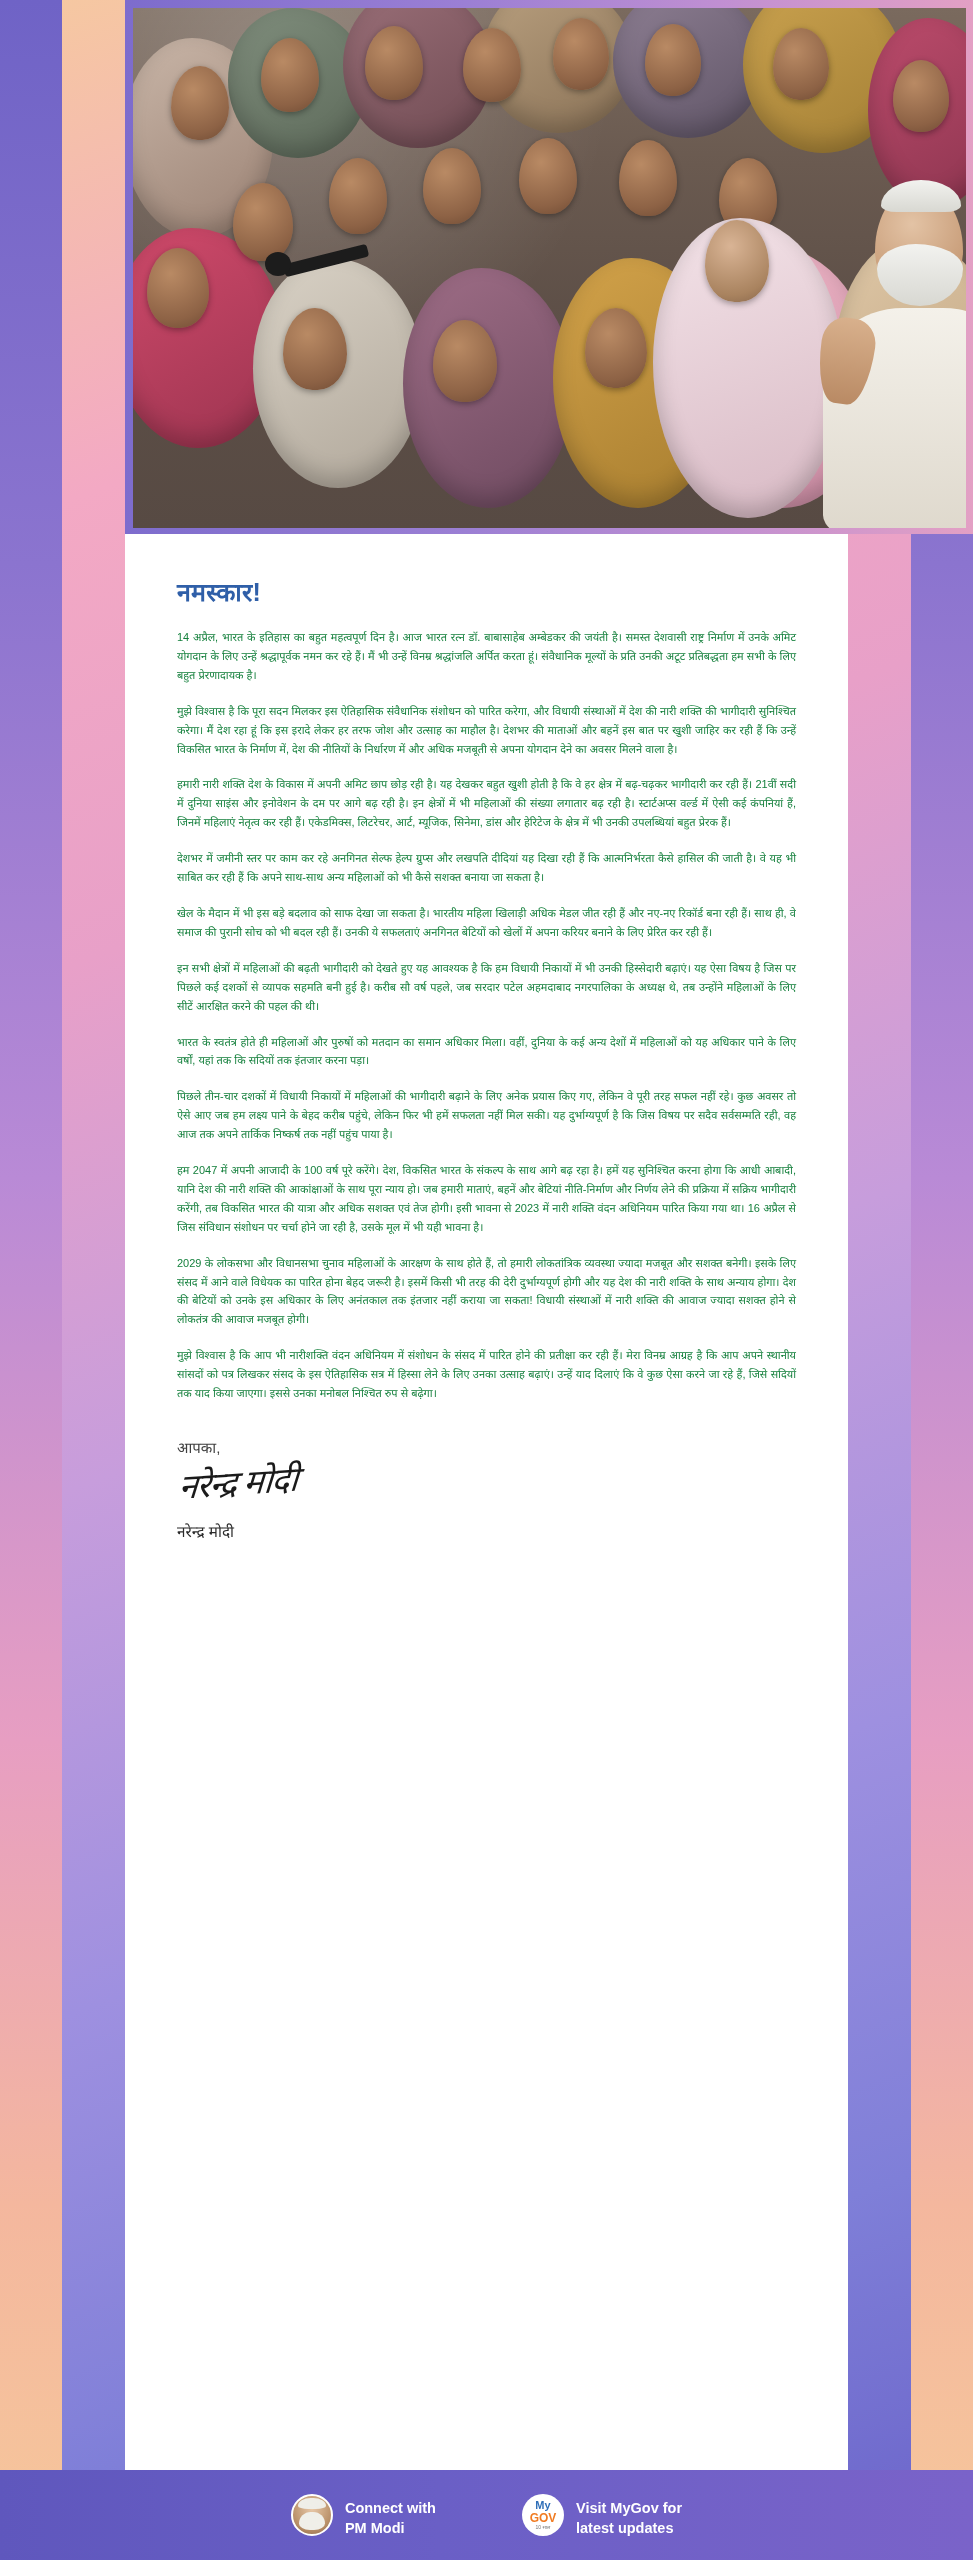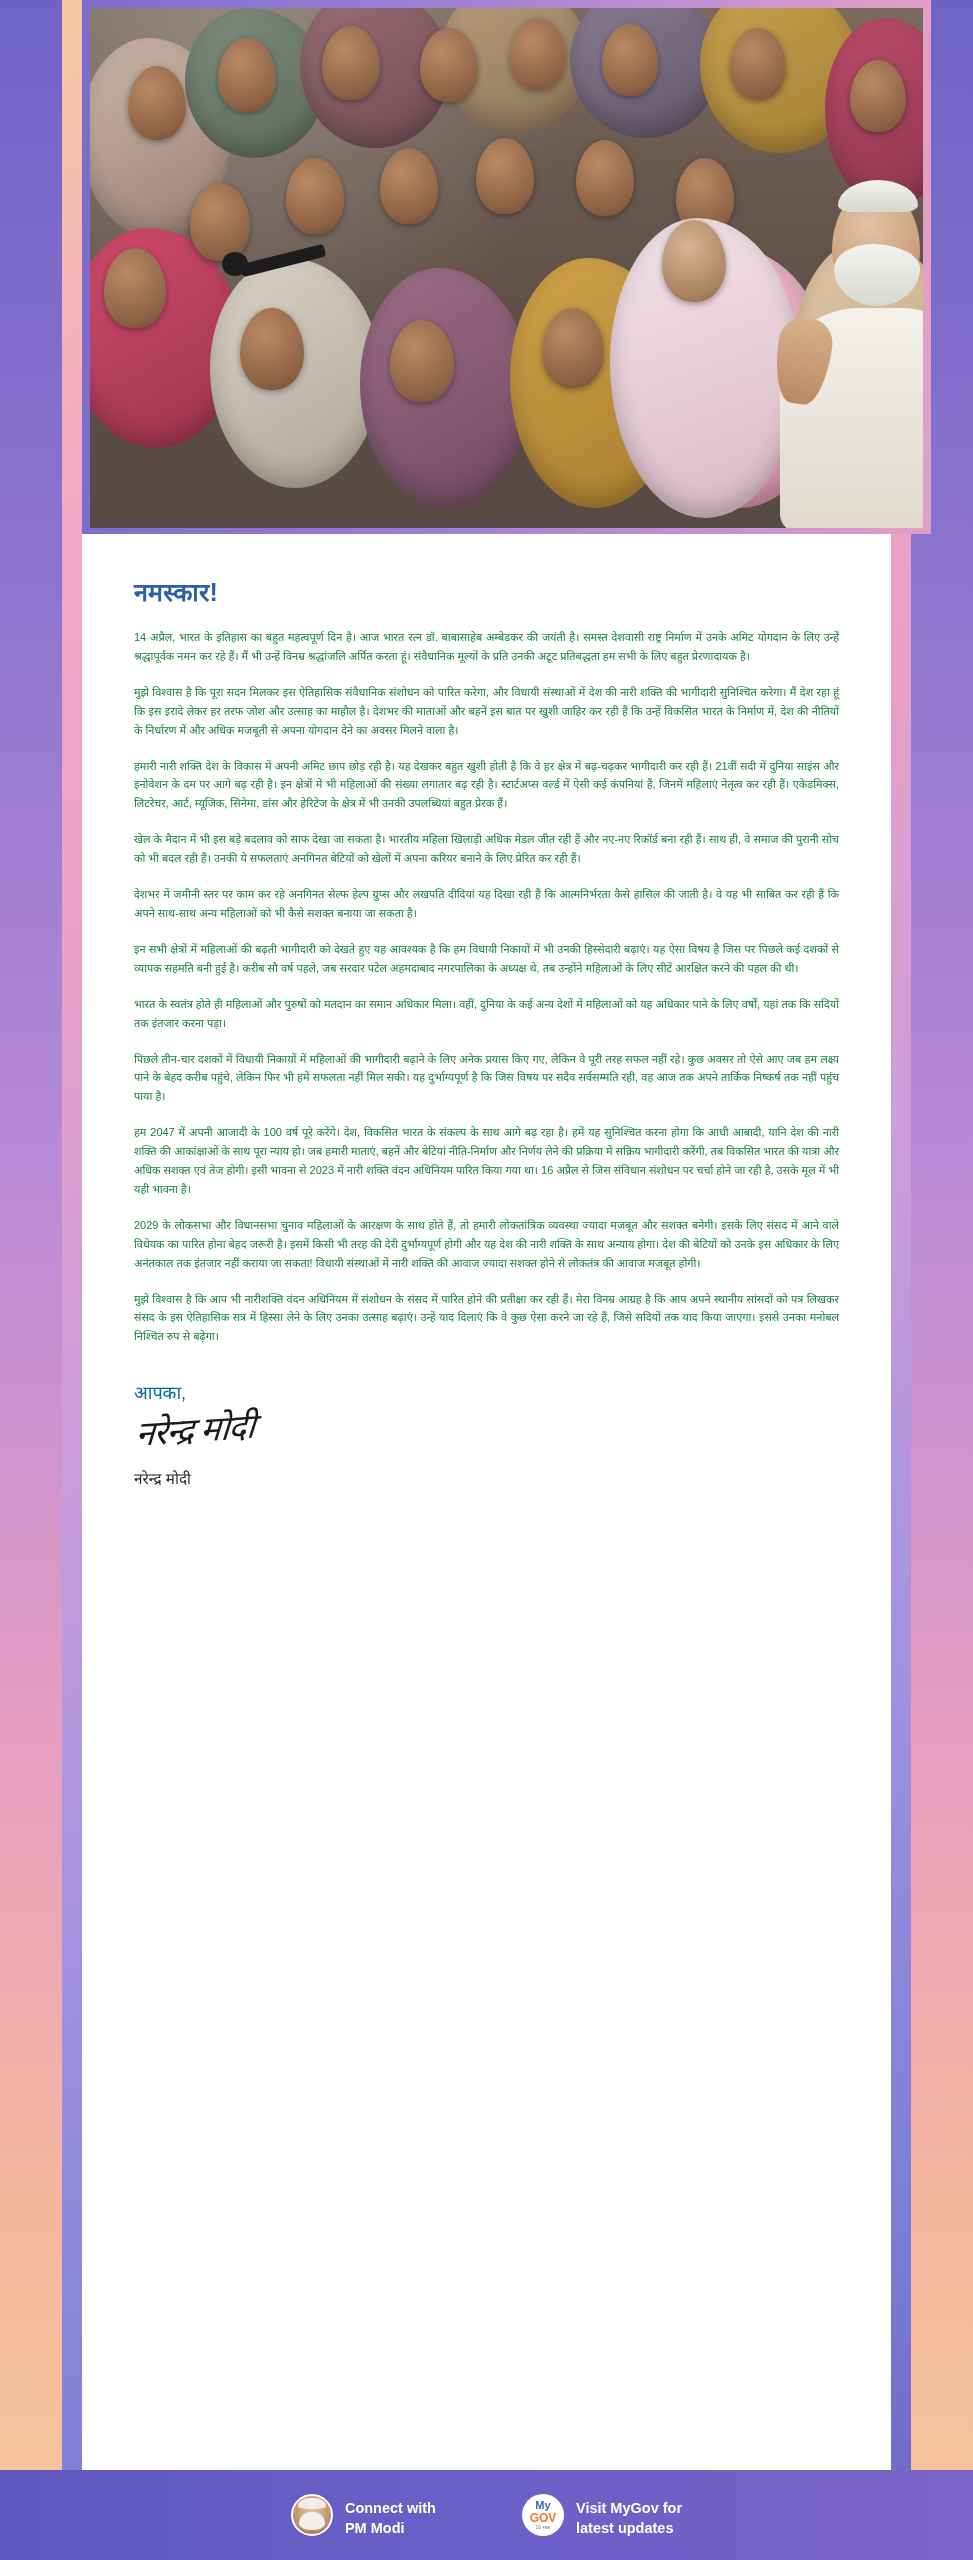--- a/index.html
+++ b/index.html
@@ -30,21 +30,21 @@
     content: "";
     position: absolute;
     right: 0; top: 0; bottom: 0; width: 62px;
     background: linear-gradient(180deg, #6f63c6 0%, #8b74cf 22%, #b98ad6 46%, #e79ec2 68%, #f4b79e 86%, #f6c79b 100%);
   }
 
   .sheet {
     position: relative;
     z-index: 2;
     margin: 0 auto;
-    width: 809px;
+    width: 723px;
     background: #ffffff;
     min-height: 2470px;
     padding-bottom: 10px;
   }
 
   
   .hero-wrap {
     position: relative;
     width: 849px;
     padding: 8px 8px 6px 8px;
@@ -116,22 +116,22 @@
   }
   .letter p {
     color: #15803d;
     font-size: 11px;
     line-height: 1.72;
     text-align: justify;
     margin: 0 0 17px 0;
   }
   .sign-off {
     margin-top: 34px;
-    font-size: 18px;
-    color: #0369a1;
+    font-size: 15px;
+    color: #404040;
   }
   .signature {
     font-family: "Liberation Serif", serif;
     font-size: 34px;
     font-style: italic;
     color: #1a1a1a;
     margin: 6px 0 2px 2px;
     transform: rotate(-4deg) skewX(-8deg);
     transform-origin: left center;
     display: inline-block;
@@ -260,22 +260,22 @@
         <div class="mic" style="left:132px;top:244px;width:26px;height:24px;border-radius:50%;"></div>
       </div>
     </div>
 
     <div class="letter">
       <div class="greeting">नमस्कार!</div>
 
       <p>14 अप्रैल, भारत के इतिहास का बहुत महत्वपूर्ण दिन है। आज भारत रत्न डॉ. बाबासाहेब अम्बेडकर की जयंती है। समस्त देशवासी राष्ट्र निर्माण में उनके अमिट योगदान के लिए उन्हें श्रद्धापूर्वक नमन कर रहे हैं। मैं भी उन्हें विनम्र श्रद्धांजलि अर्पित करता हूं। संवैधानिक मूल्यों के प्रति उनकी अटूट प्रतिबद्धता हम सभी के लिए बहुत प्रेरणादायक है।</p>
       <p>मुझे विश्वास है कि पूरा सदन मिलकर इस ऐतिहासिक संवैधानिक संशोधन को पारित करेगा, और विधायी संस्थाओं में देश की नारी शक्ति की भागीदारी सुनिश्चित करेगा। मैं देश रहा हूं कि इस इरादे लेकर हर तरफ जोश और उत्साह का माहौल है। देशभर की माताओं और बहनें इस बात पर खुशी जाहिर कर रही हैं कि उन्हें विकसित भारत के निर्माण में, देश की नीतियों के निर्धारण में और अधिक मजबूती से अपना योगदान देने का अवसर मिलने वाला है।</p>
       <p>हमारी नारी शक्ति देश के विकास में अपनी अमिट छाप छोड़ रही है। यह देखकर बहुत खुशी होती है कि वे हर क्षेत्र में बढ़-चढ़कर भागीदारी कर रही हैं। 21वीं सदी में दुनिया साइंस और इनोवेशन के दम पर आगे बढ़ रही है। इन क्षेत्रों में भी महिलाओं की संख्या लगातार बढ़ रही है। स्टार्टअप्स वर्ल्ड में ऐसी कई कंपनियां हैं, जिनमें महिलाएं नेतृत्व कर रही हैं। एकेडमिक्स, लिटरेचर, आर्ट, म्यूजिक, सिनेमा, डांस और हेरिटेज के क्षेत्र में भी उनकी उपलब्धियां बहुत प्रेरक हैं।</p>
+      <p>देशभर में जमीनी स्तर पर काम कर रहे अनगिनत सेल्फ हेल्प ग्रुप्स और लखपति दीदियां यह दिखा रही हैं कि आत्मनिर्भरता कैसे हासिल की जाती है। वे यह भी साबित कर रही हैं कि अपने साथ-साथ अन्य महिलाओं को भी कैसे सशक्त बनाया जा सकता है।</p>
       <p>खेल के मैदान में भी इस बड़े बदलाव को साफ देखा जा सकता है। भारतीय महिला खिलाड़ी अधिक मेडल जीत रही हैं और नए-नए रिकॉर्ड बना रही हैं। साथ ही, वे समाज की पुरानी सोच को भी बदल रही हैं। उनकी ये सफलताएं अनगिनत बेटियों को खेलों में अपना करियर बनाने के लिए प्रेरित कर रही हैं।</p>
-      <p>देशभर में जमीनी स्तर पर काम कर रहे अनगिनत सेल्फ हेल्प ग्रुप्स और लखपति दीदियां यह दिखा रही हैं कि आत्मनिर्भरता कैसे हासिल की जाती है। वे यह भी साबित कर रही हैं कि अपने साथ-साथ अन्य महिलाओं को भी कैसे सशक्त बनाया जा सकता है।</p>
       <p>इन सभी क्षेत्रों में महिलाओं की बढ़ती भागीदारी को देखते हुए यह आवश्यक है कि हम विधायी निकायों में भी उनकी हिस्सेदारी बढ़ाएं। यह ऐसा विषय है जिस पर पिछले कई दशकों से व्यापक सहमति बनी हुई है। करीब सौ वर्ष पहले, जब सरदार पटेल अहमदाबाद नगरपालिका के अध्यक्ष थे, तब उन्होंने महिलाओं के लिए सीटें आरक्षित करने की पहल की थी।</p>
       <p>भारत के स्वतंत्र होते ही महिलाओं और पुरुषों को मतदान का समान अधिकार मिला। वहीं, दुनिया के कई अन्य देशों में महिलाओं को यह अधिकार पाने के लिए वर्षों, यहां तक कि सदियों तक इंतजार करना पड़ा।</p>
       <p>पिछले तीन-चार दशकों में विधायी निकायों में महिलाओं की भागीदारी बढ़ाने के लिए अनेक प्रयास किए गए, लेकिन वे पूरी तरह सफल नहीं रहे। कुछ अवसर तो ऐसे आए जब हम लक्ष्य पाने के बेहद करीब पहुंचे, लेकिन फिर भी हमें सफलता नहीं मिल सकी। यह दुर्भाग्यपूर्ण है कि जिस विषय पर सदैव सर्वसम्मति रही, वह आज तक अपने तार्किक निष्कर्ष तक नहीं पहुंच पाया है।</p>
       <p>हम 2047 में अपनी आजादी के 100 वर्ष पूरे करेंगे। देश, विकसित भारत के संकल्प के साथ आगे बढ़ रहा है। हमें यह सुनिश्चित करना होगा कि आधी आबादी, यानि देश की नारी शक्ति की आकांक्षाओं के साथ पूरा न्याय हो। जब हमारी माताएं, बहनें और बेटियां नीति-निर्माण और निर्णय लेने की प्रक्रिया में सक्रिय भागीदारी करेंगी, तब विकसित भारत की यात्रा और अधिक सशक्त एवं तेज होगी। इसी भावना से 2023 में नारी शक्ति वंदन अधिनियम पारित किया गया था। 16 अप्रैल से जिस संविधान संशोधन पर चर्चा होने जा रही है, उसके मूल में भी यही भावना है।</p>
       <p>2029 के लोकसभा और विधानसभा चुनाव महिलाओं के आरक्षण के साथ होते हैं, तो हमारी लोकतांत्रिक व्यवस्था ज्यादा मजबूत और सशक्त बनेगी। इसके लिए संसद में आने वाले विधेयक का पारित होना बेहद जरूरी है। इसमें किसी भी तरह की देरी दुर्भाग्यपूर्ण होगी और यह देश की नारी शक्ति के साथ अन्याय होगा। देश की बेटियों को उनके इस अधिकार के लिए अनंतकाल तक इंतजार नहीं कराया जा सकता! विधायी संस्थाओं में नारी शक्ति की आवाज ज्यादा सशक्त होने से लोकतंत्र की आवाज मजबूत होगी।</p>
       <p>मुझे विश्वास है कि आप भी नारीशक्ति वंदन अधिनियम में संशोधन के संसद में पारित होने की प्रतीक्षा कर रही हैं। मेरा विनम्र आग्रह है कि आप अपने स्थानीय सांसदों को पत्र लिखकर संसद के इस ऐतिहासिक सत्र में हिस्सा लेने के लिए उनका उत्साह बढ़ाएं। उन्हें याद दिलाएं कि वे कुछ ऐसा करने जा रहे हैं, जिसे सदियों तक याद किया जाएगा। इससे उनका मनोबल निश्चित रुप से बढ़ेगा।</p>
 
       <div class="sign-off">आपका,</div>
       <div class="signature">नरेन्द्र मोदी</div>
       <div class="sign-name">नरेन्द्र मोदी</div>

